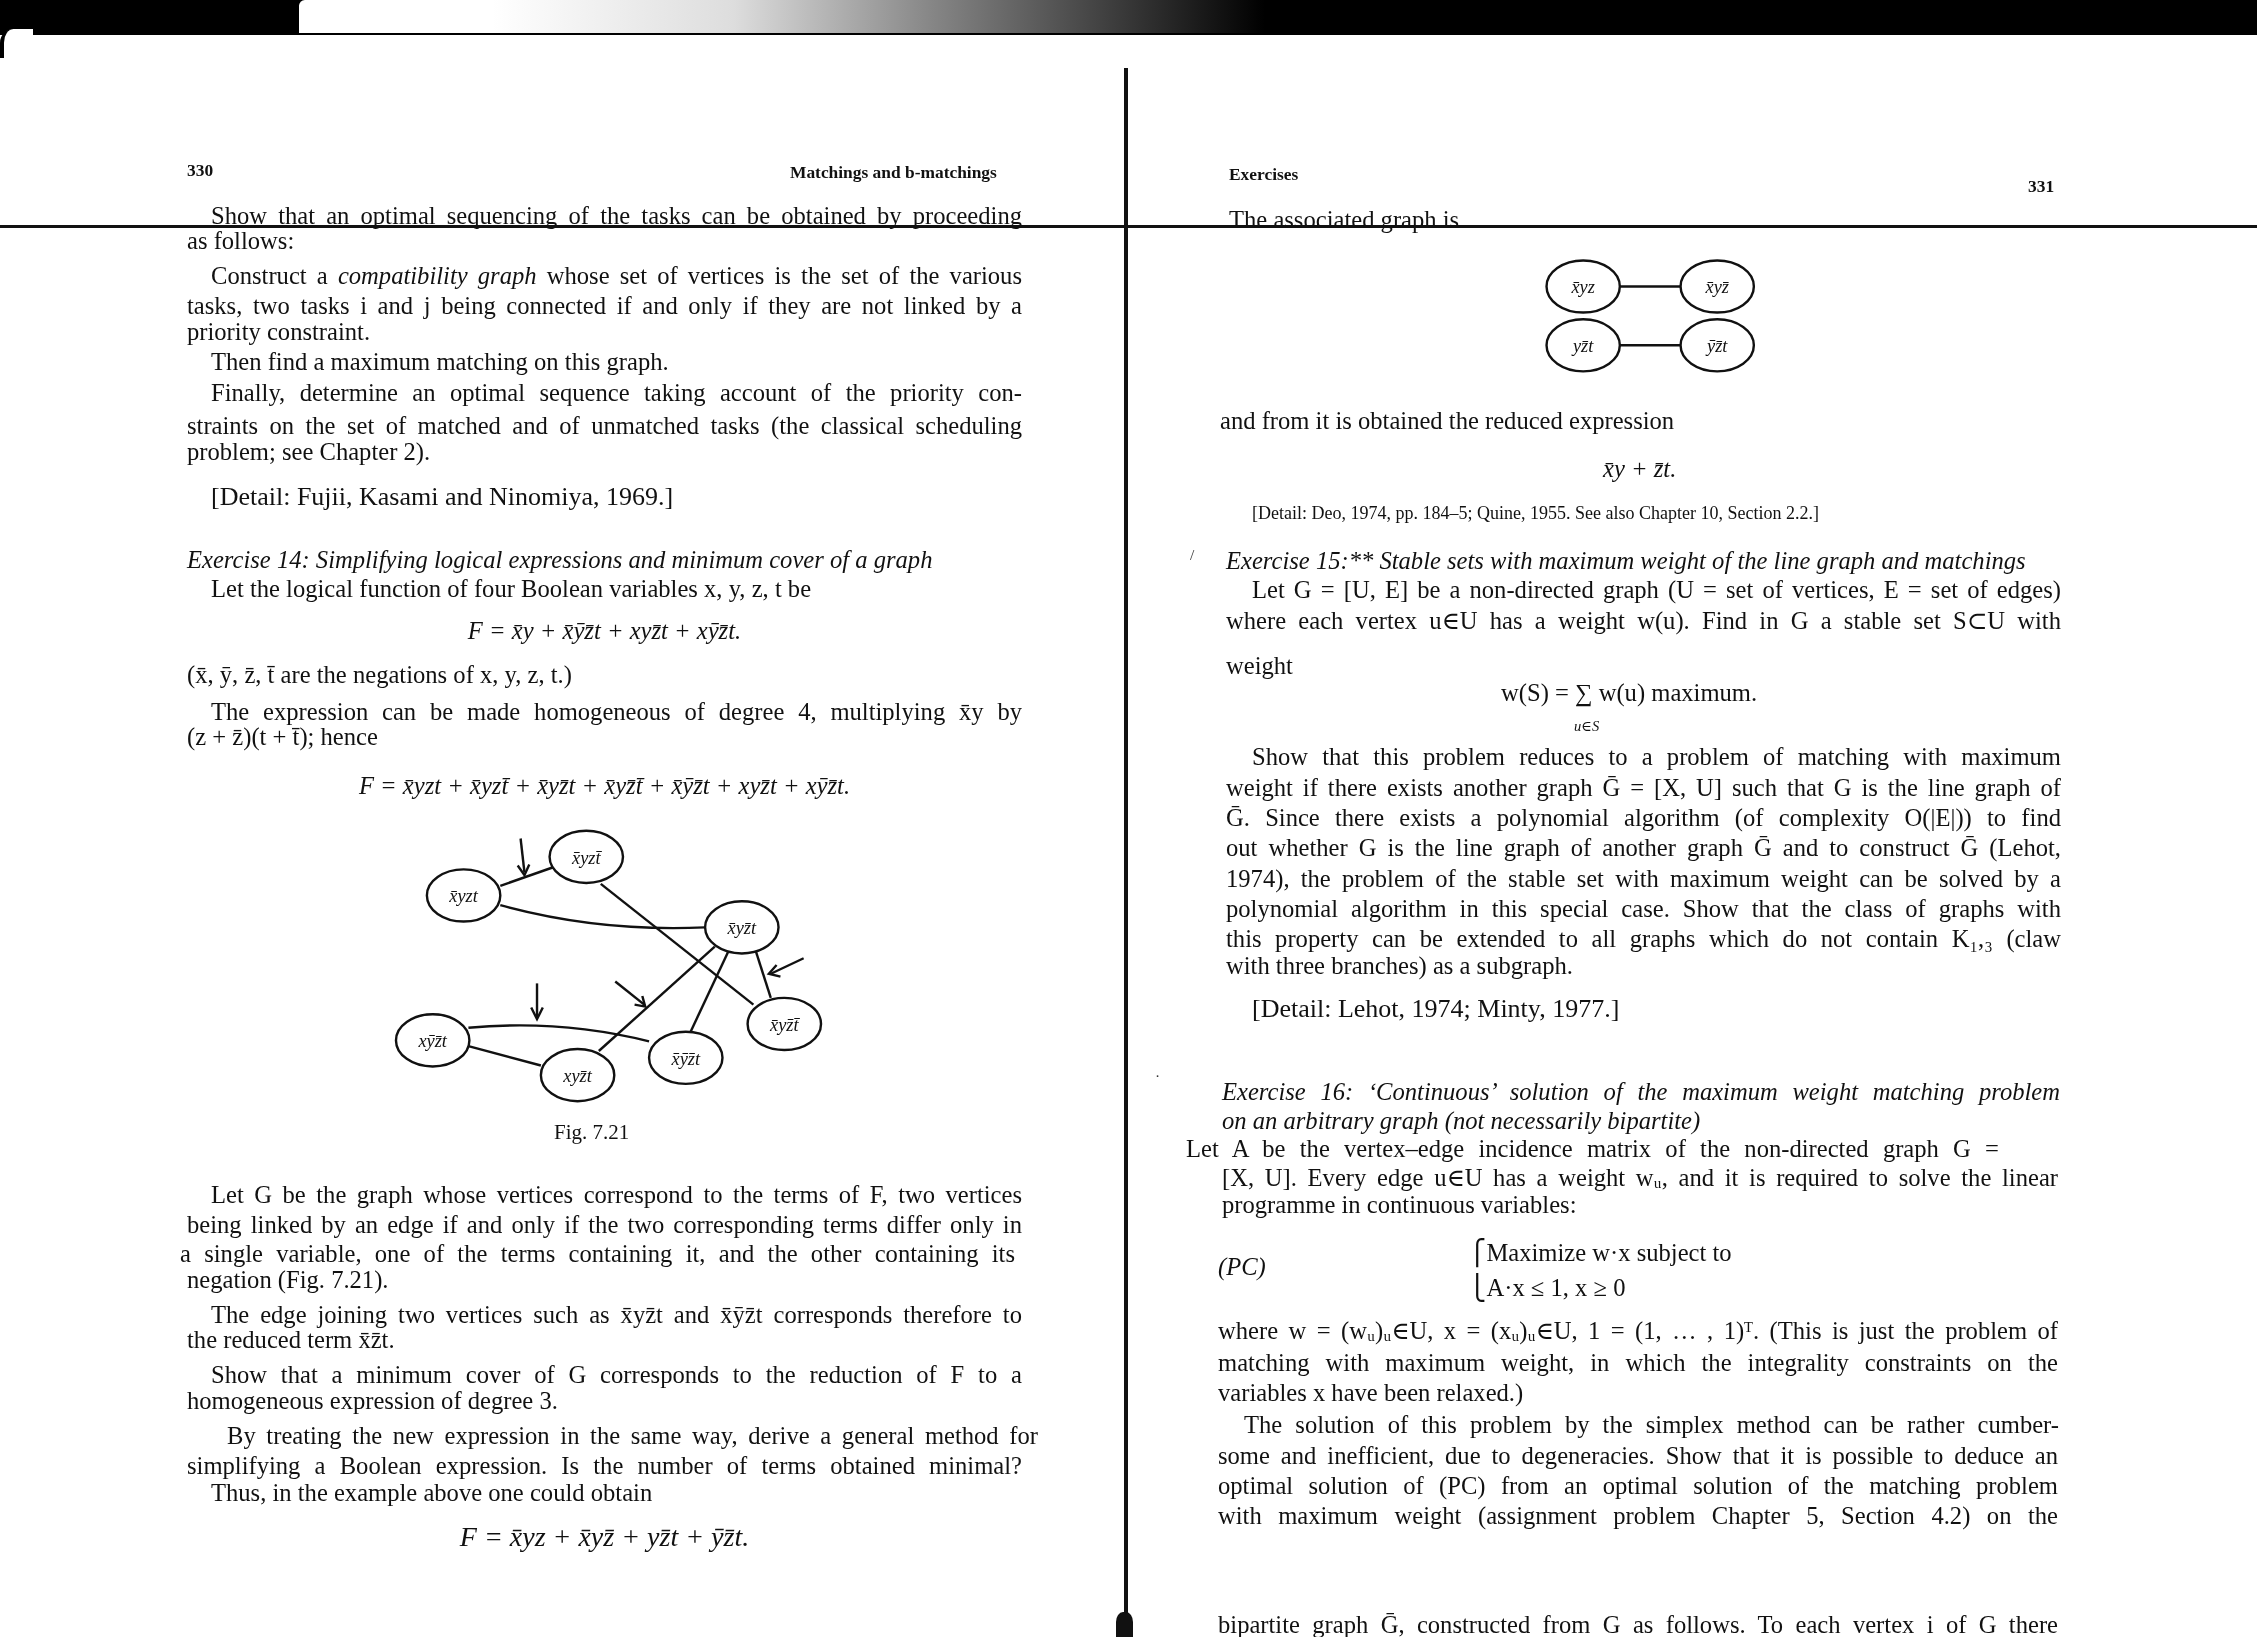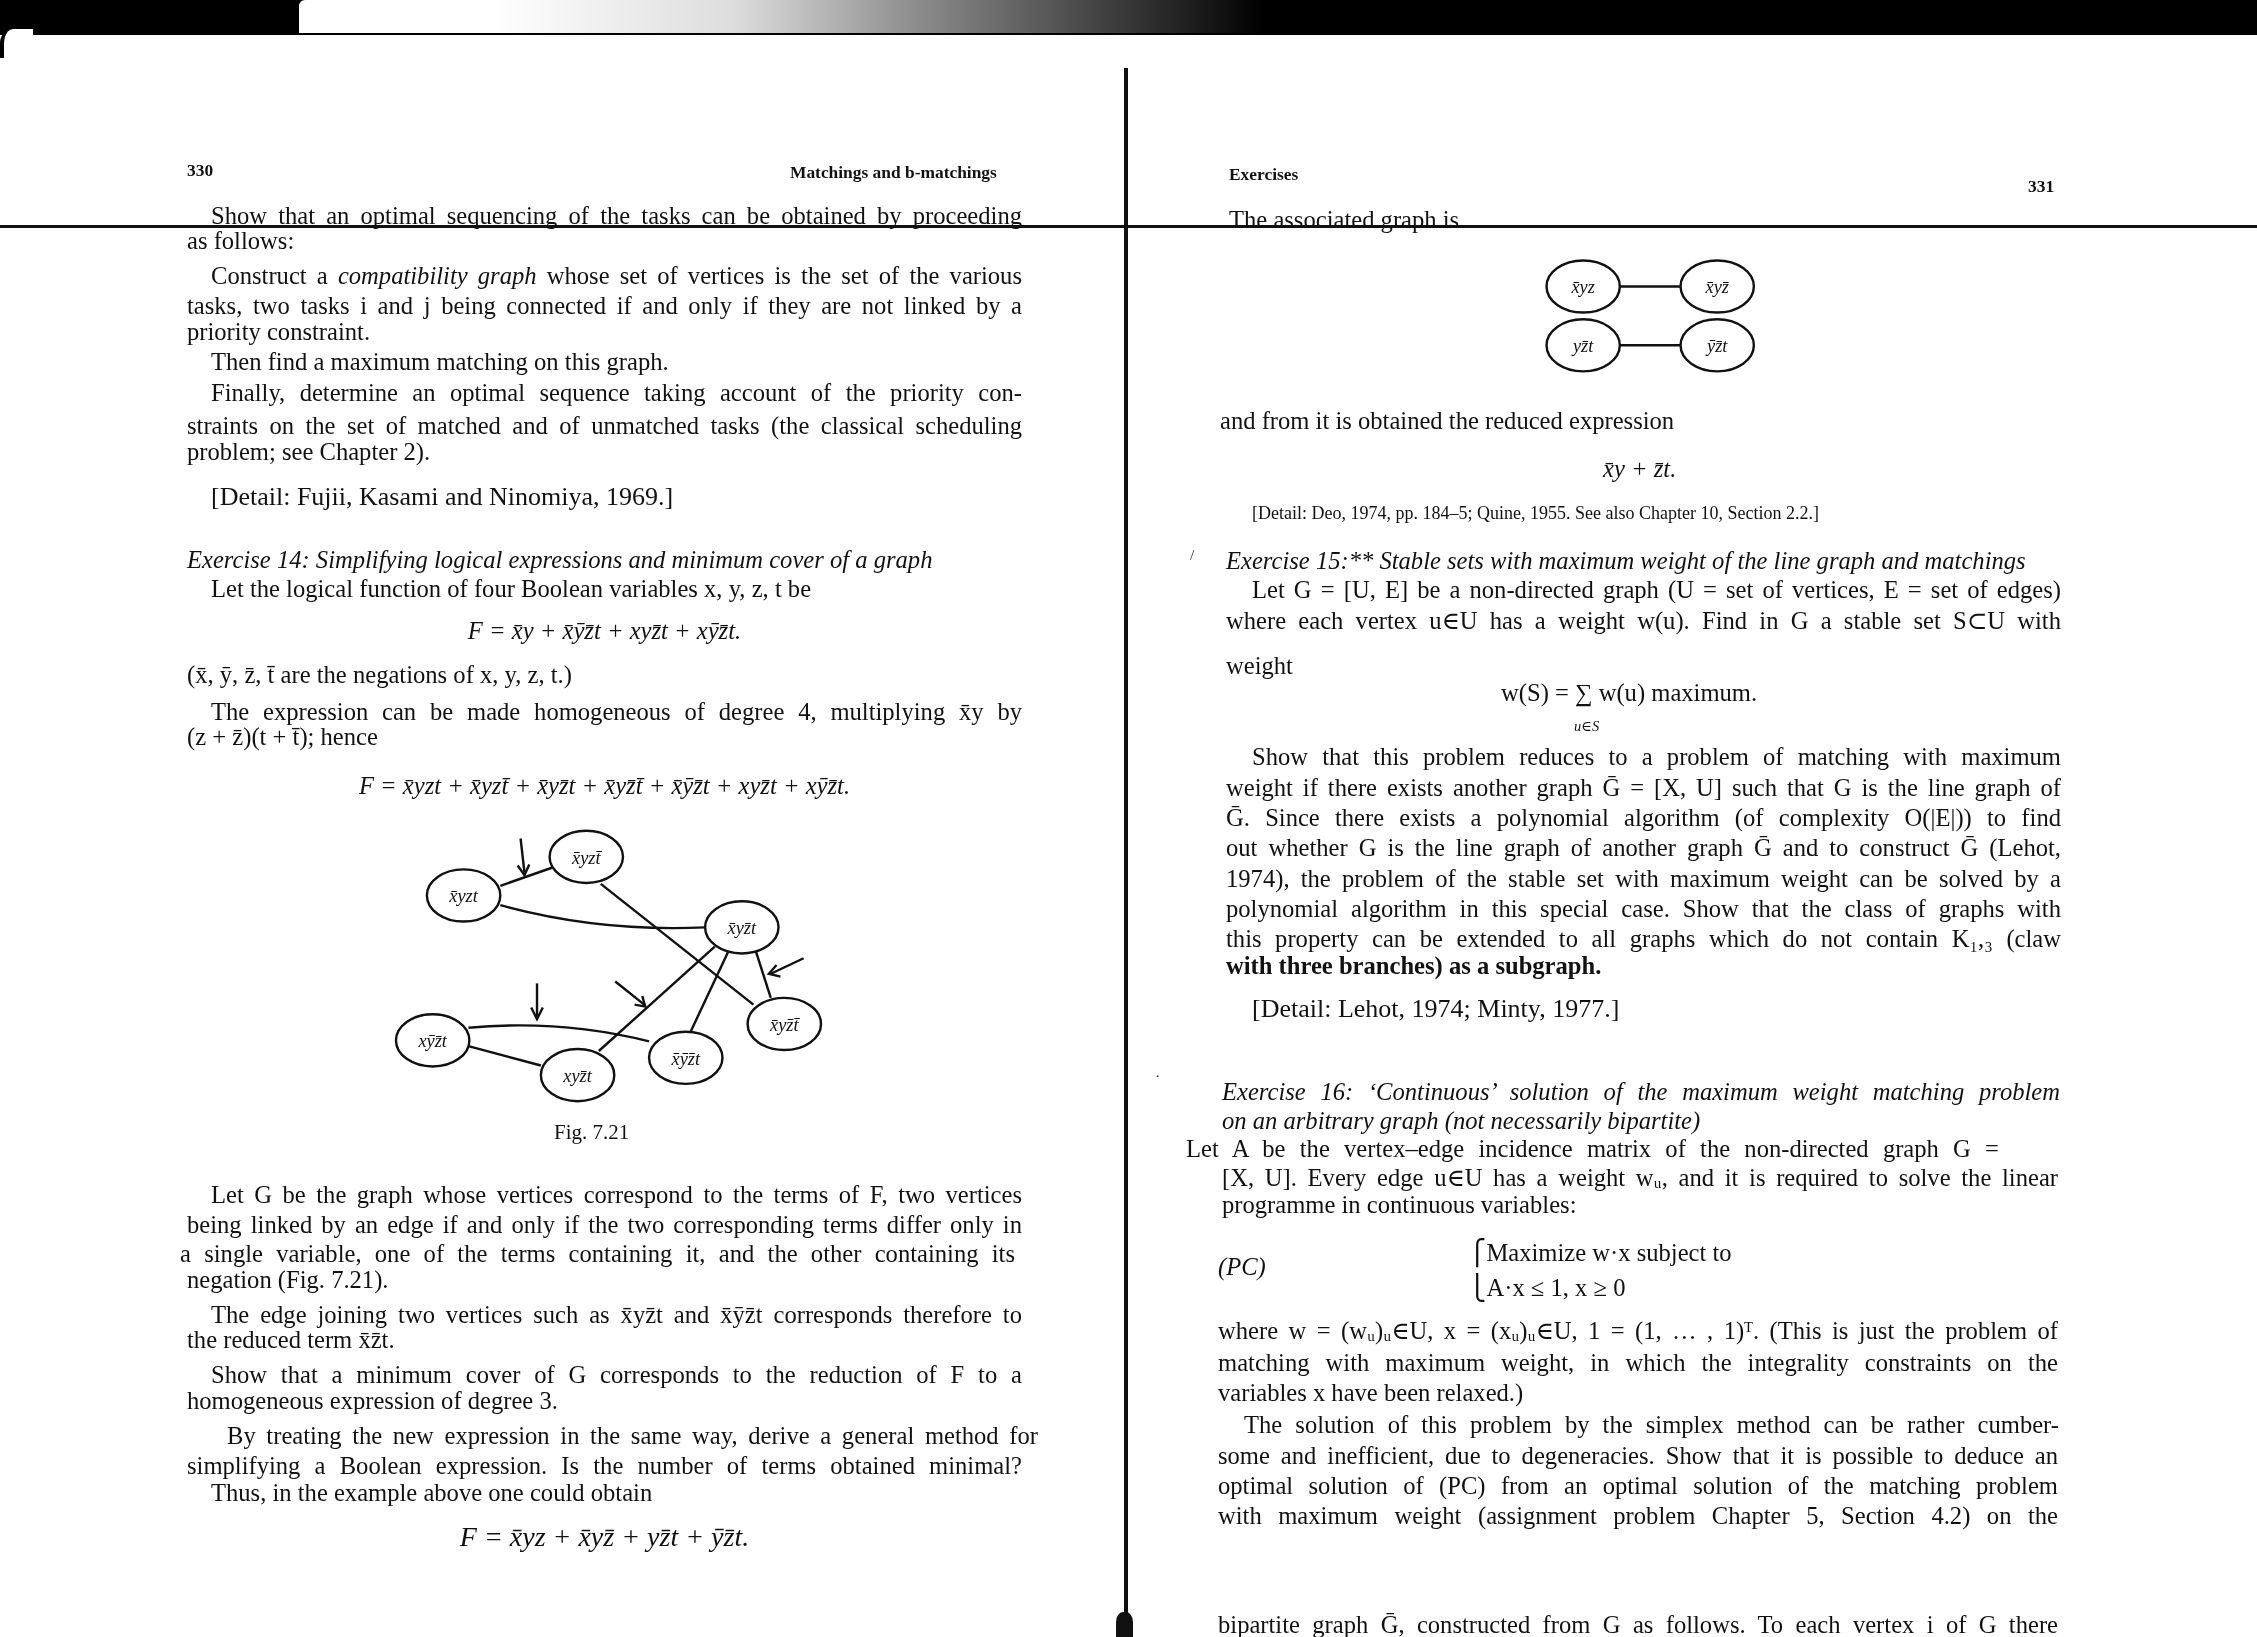--- a/index.html
+++ b/index.html
@@ -144,21 +144,21 @@
   <div class="ln" style="left:1501px;top:678px;">w(S) = ∑ w(u)    maximum.</div>
   <div class="ln it" style="left:1574px;top:712px;font-size:14.5px;">u∈S</div>
 
   <div class="ln jl" style="left:1252px;top:742px;width:809px;">Show that this problem reduces to a problem of matching with maximum</div>
   <div class="ln jl" style="left:1226px;top:773px;width:835px;">weight if there exists another graph Ḡ = [X, U] such that G is the line graph of</div>
   <div class="ln jl" style="left:1226px;top:803px;width:835px;">Ḡ. Since there exists a polynomial algorithm (of complexity O(|E|)) to find</div>
   <div class="ln jl" style="left:1226px;top:833px;width:835px;">out whether G is the line graph of another graph Ḡ and to construct Ḡ (Lehot,</div>
   <div class="ln jl" style="left:1226px;top:864px;width:835px;">1974), the problem of the stable set with maximum weight can be solved by a</div>
   <div class="ln jl" style="left:1226px;top:894px;width:835px;">polynomial algorithm in this special case. Show that the class of graphs with</div>
   <div class="ln jl" style="left:1226px;top:924px;width:835px;">this property can be extended to all graphs which do not contain K₁,₃ (claw</div>
-  <div class="ln" style="left:1226px;top:951px;font-weight:bold;">with three branches) as a subgraph.</div>
+  <div class="ln" style="left:1226px;top:951px;">with three branches) as a subgraph.</div>
   <div class="ln" style="left:1252px;top:994px;font-size:26px;">[Detail: Lehot, 1974; Minty, 1977.]</div>
 
   <div class="mark" style="left:1155px;top:1067px;">·</div>
   <div class="ln it jl" style="left:1222px;top:1077px;width:838px;">Exercise 16: ‘Continuous’ solution of the maximum weight matching problem</div>
   <div class="ln it" style="left:1222px;top:1106px;">on an arbitrary graph (not necessarily bipartite)</div>
   <div class="ln jl" style="left:1186px;top:1134px;width:813px;">Let A be the vertex–edge incidence matrix of the non-directed graph G =</div>
   <div class="ln jl" style="left:1222px;top:1163px;width:836px;">[X, U]. Every edge u∈U has a weight wᵤ, and it is required to solve the linear</div>
   <div class="ln" style="left:1222px;top:1190px;">programme in continuous variables:</div>
 
   <div class="ln it" style="left:1218px;top:1252px;">(PC)</div>

